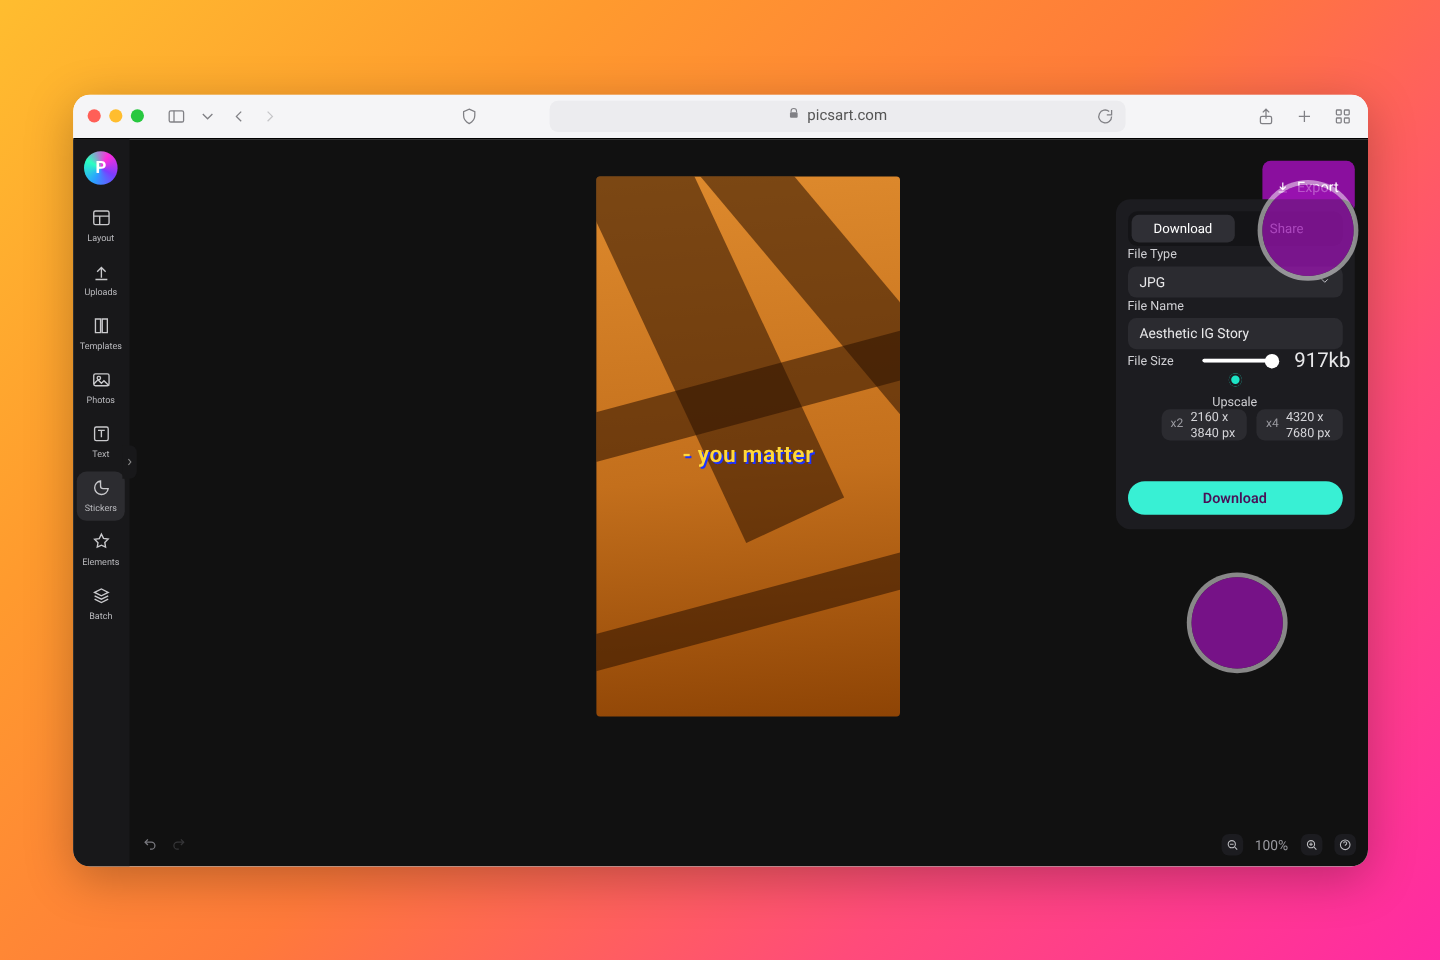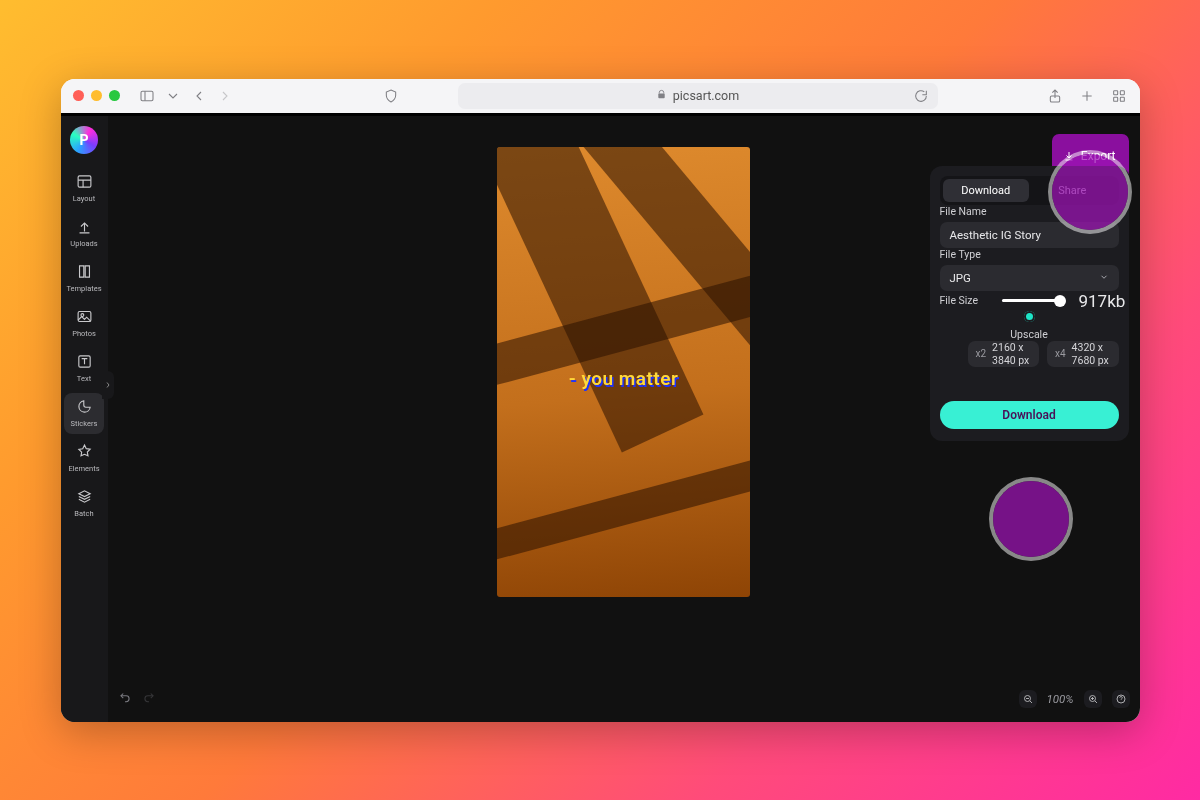--- a/index.html
+++ b/index.html
@@ -9,21 +9,21 @@
     display: flex; align-items: center; justify-content: center;
   }
   .safari-window {
     width: 1079px; height: 643px; background: #fff; border-radius: 14px;
     box-shadow: 0 10px 40px rgba(0,0,0,.25); overflow: hidden; position: relative;
     display: flex; flex-direction: column;
   }
   
   .toolbar {
     height: 37px; display: flex; align-items: center; gap: 8px;
-    padding: 0 12px; background: #f5f5f7; border-bottom: 3px solid #000000;
+    padding: 0 12px; background: #f5f5f7; border-bottom: 1px solid #000000;
     color: #6b6b6f;
   }
   .traffic { display: flex; gap: 7px; margin-right: 10px; }
   .dot { width: 11px; height: 11px; border-radius: 50%; }
   .dot.red { background: #ff5f57; } .dot.yellow { background: #ffbd2e; } .dot.green { background: #28c840; }
   .tb-ico { width: 18px; height: 18px; display:flex; align-items:center; justify-content:center; color:#808085; }
   .tb-ico svg { width: 16px; height: 16px; stroke: currentColor; fill:none; stroke-width:1.6; }
   .addr {
     flex: 0 0 480px; margin: 0 auto; height: 26px; background:#ececef; border-radius:7px;
     display:flex; align-items:center; justify-content:center; gap:6px; font-size:12.5px; color:#555; position:relative;
@@ -106,21 +106,21 @@
     margin-top:34px; height:28px; border-radius:14px; background:#38f0d4; color:#4a1157;
     display:flex; align-items:center; justify-content:center; font-size:12px; font-weight:600; cursor:pointer;
   }
 
   
   .hl { position:absolute; width:76px; height:76px; border-radius:50%; background:rgba(158, 20, 181, .72); box-shadow:0 0 0 4px rgba(255,255,255,.5); pointer-events:none; }
   .hl.top { top:-12px; right:1px; }
   .hl.bot { top:315px; right:60px; }
 
   
-  .bottombar { position:absolute; left:57px; right:10px; bottom:9px; height:28px; display:flex; align-items:center; justify-content:space-between; color:#9a9aa0; font-size:11.5px;font-style:italic; }
+  .bottombar { position:absolute; left:57px; right:10px; bottom:9px; height:28px; display:flex; align-items:flex-end; justify-content:space-between; color:#9a9aa0; font-size:11.5px; }
   .bb-left, .bb-right { display:flex; align-items:center; gap:10px; }
   .bb-ico { width:18px; height:18px; border-radius:6px; display:flex; align-items:center; justify-content:center; background:#1c1c20; }
   .bb-ico svg { width:12px; height:12px; stroke:#bcbcc0; fill:none; stroke-width:1.8; }
   .bb-naked svg { width:14px; height:14px; stroke:#7a7a80; fill:none; stroke-width:1.8; }
 </style>
 </head>
 <body>
 
 <div class="safari-window">
 
@@ -292,38 +292,38 @@
       <svg viewBox="0 0 24 24">
           <path d="M12 4v11M7 11l5 5 5-5M5 20h14"></path>
         </svg>
       <span>Export</span>
     </div>
 
     <div class="panel">
       <div class="seg">
         <div class="on">Download</div>
         <div>Share</div>
-      </div>
-
-      <div>
-        <div class="lbl">File Name</div>
-        <div style="height:4px"></div>
-        <div class="field">
-          <span>Aesthetic IG Story</span>
-        </div>
       </div>
 
       <div>
         <div class="lbl">File Type</div>
         <div style="height:4px"></div>
         <div class="field">
           <span>JPG</span>
           <span class="chev"><svg viewBox="0 0 24 24">
                 <path d="M6 9l6 6 6-6"></path>
               </svg></span>
+        </div>
+      </div>
+
+      <div>
+        <div class="lbl">File Name</div>
+        <div style="height:4px"></div>
+        <div class="field">
+          <span>Aesthetic IG Story</span>
         </div>
       </div>
 
       <div class="row">
         <div class="lbl" style="width:48px">File Size</div>
         <div class="slider">
             <span class="knob"></span>
           </div>
         <div class="size-val">917kb</div>
       </div>

